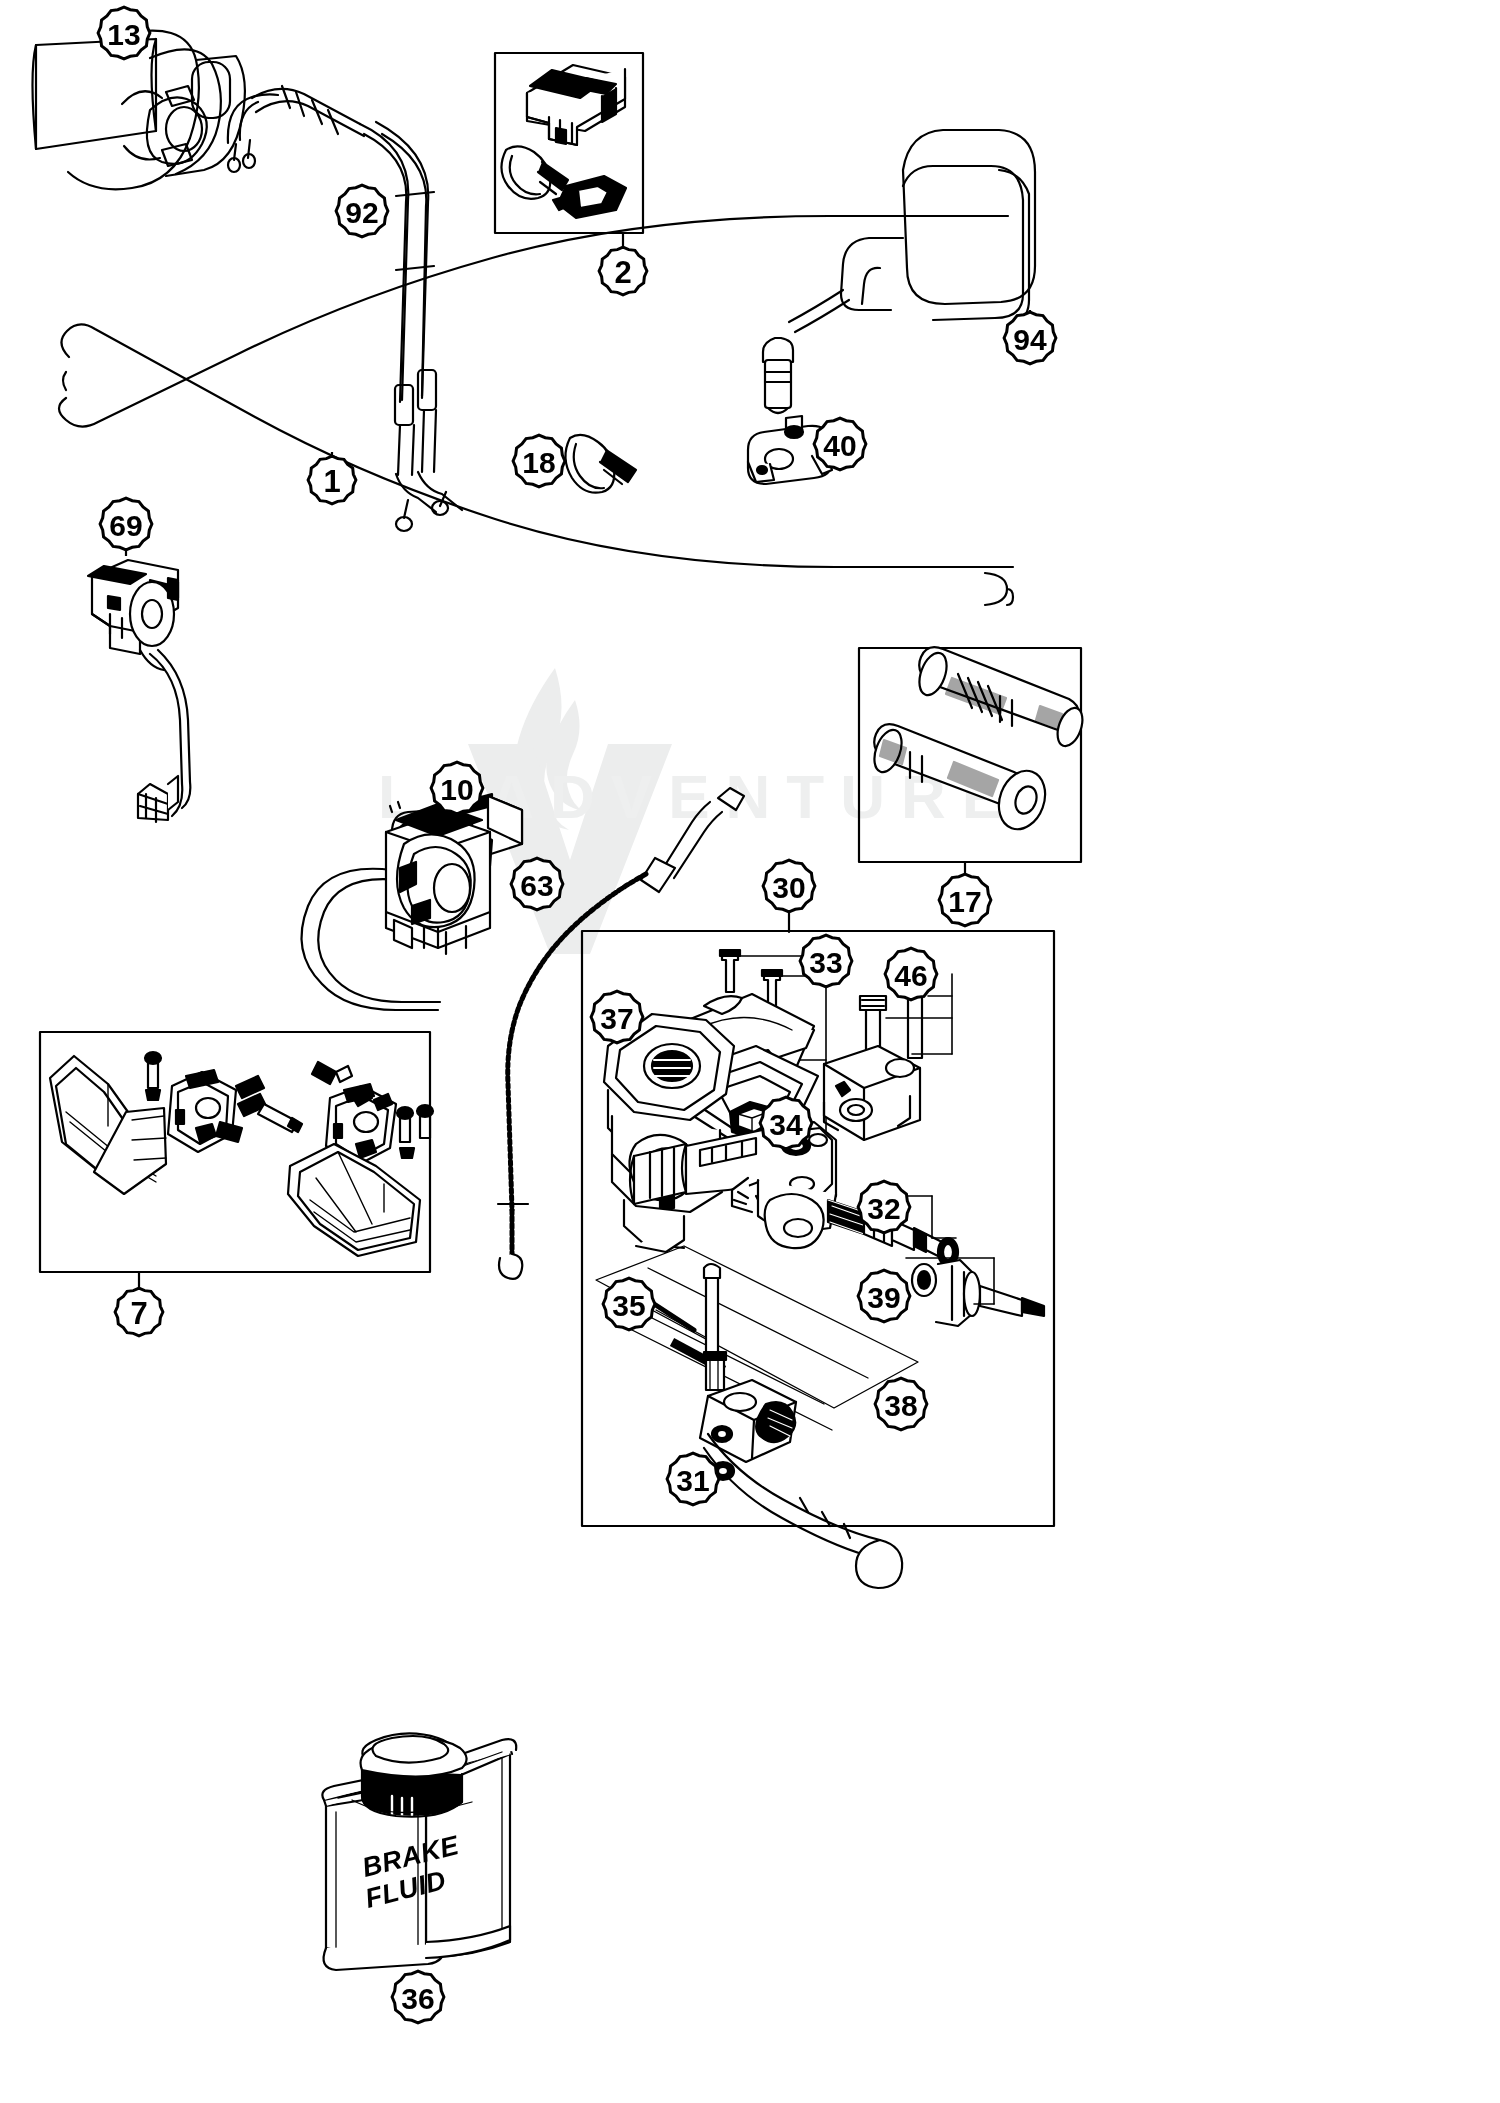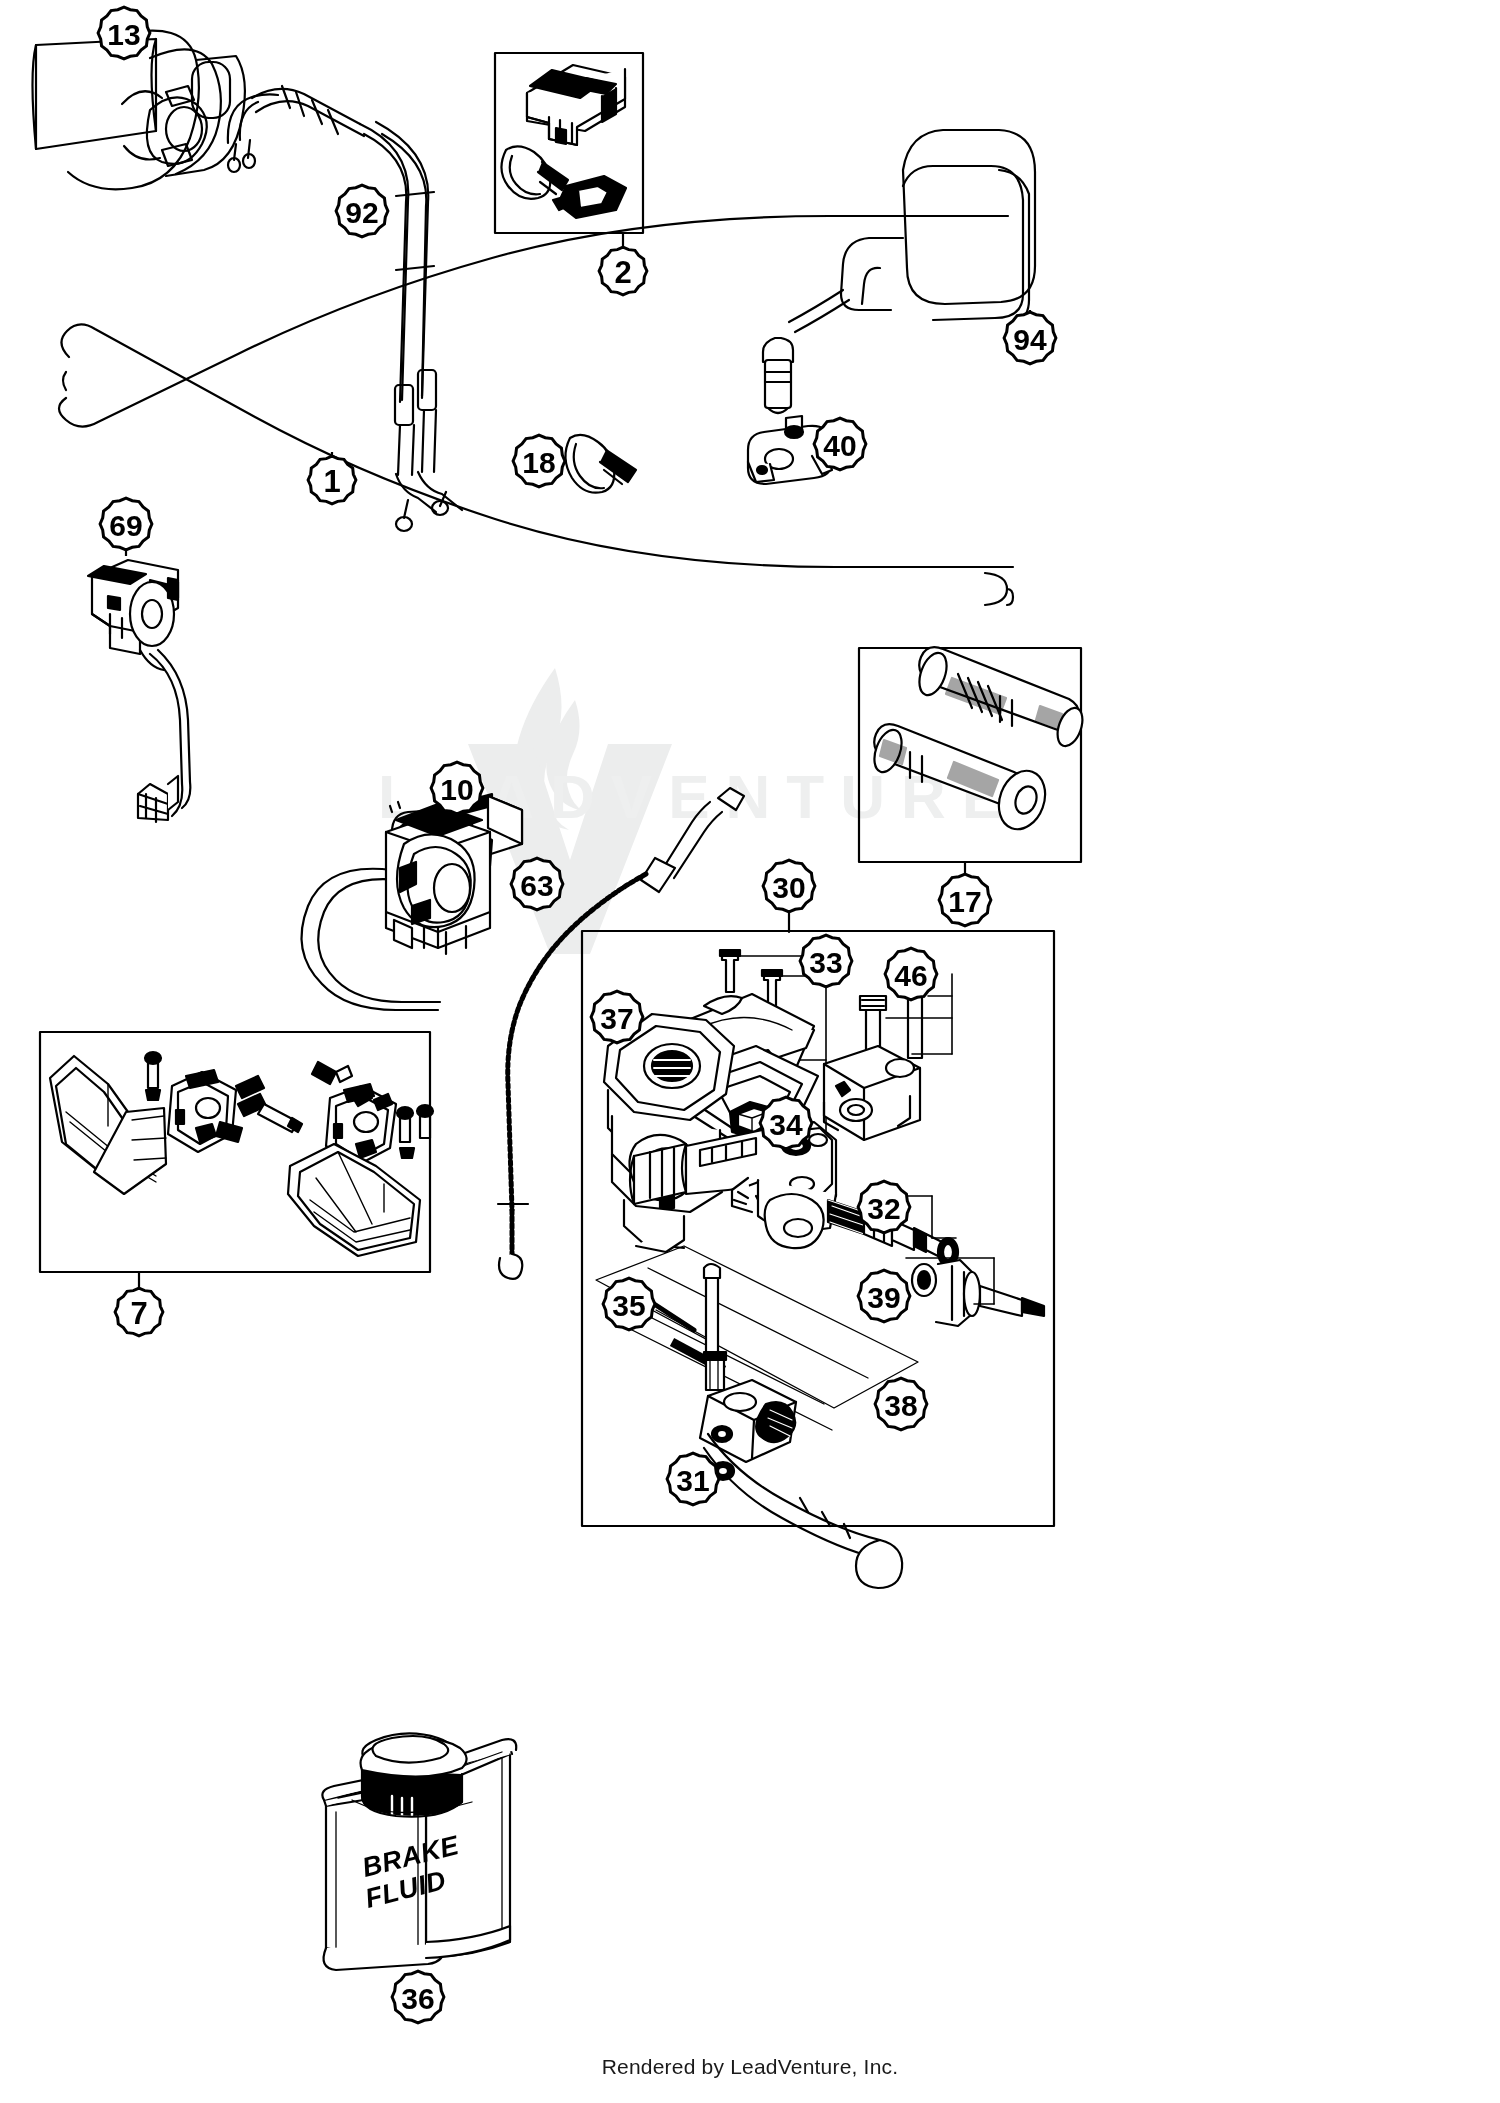--- a/index.html
+++ b/index.html
@@ -574,15 +574,14 @@
           <path d="M718.90 1479.00 L716.28 1485.24 L715.43 1491.95 L710.04 1496.04 L705.95 1501.43 L699.24 1502.28 L693.00 1504.90 L686.76 1502.28 L680.05 1501.43 L675.96 1496.04 L670.57 1491.95 L669.72 1485.24 L667.10 1479.00 L669.72 1472.76 L670.57 1466.05 L675.96 1461.96 L680.05 1456.57 L686.76 1455.72 L693.00 1453.10 L699.24 1455.72 L705.95 1456.57 L710.04 1461.96 L715.43 1466.05 L716.28 1472.76 Z" fill="#ffffff" stroke="#000000" stroke-width="3"></path>
           <text class="callout-txt" x="693" y="1480" font-size="30" stroke="none">31</text>
         </g>
         <g>
           <path d="M443.90 1997.00 L441.28 2003.24 L440.43 2009.95 L435.04 2014.04 L430.95 2019.43 L424.24 2020.28 L418.00 2022.90 L411.76 2020.28 L405.05 2019.43 L400.96 2014.04 L395.57 2009.95 L394.72 2003.24 L392.10 1997.00 L394.72 1990.76 L395.57 1984.05 L400.96 1979.96 L405.05 1974.57 L411.76 1973.72 L418.00 1971.10 L424.24 1973.72 L430.95 1974.57 L435.04 1979.96 L440.43 1984.05 L441.28 1990.76 Z" fill="#ffffff" stroke="#000000" stroke-width="3"></path>
           <text class="callout-txt" x="418" y="1998" font-size="30" stroke="none">36</text>
         </g>
       </g>
   </svg>
 
-  <div class="footer">Rendered by LeadVenture, Inc.</div>
 
 </div>
 
 </body></html>

